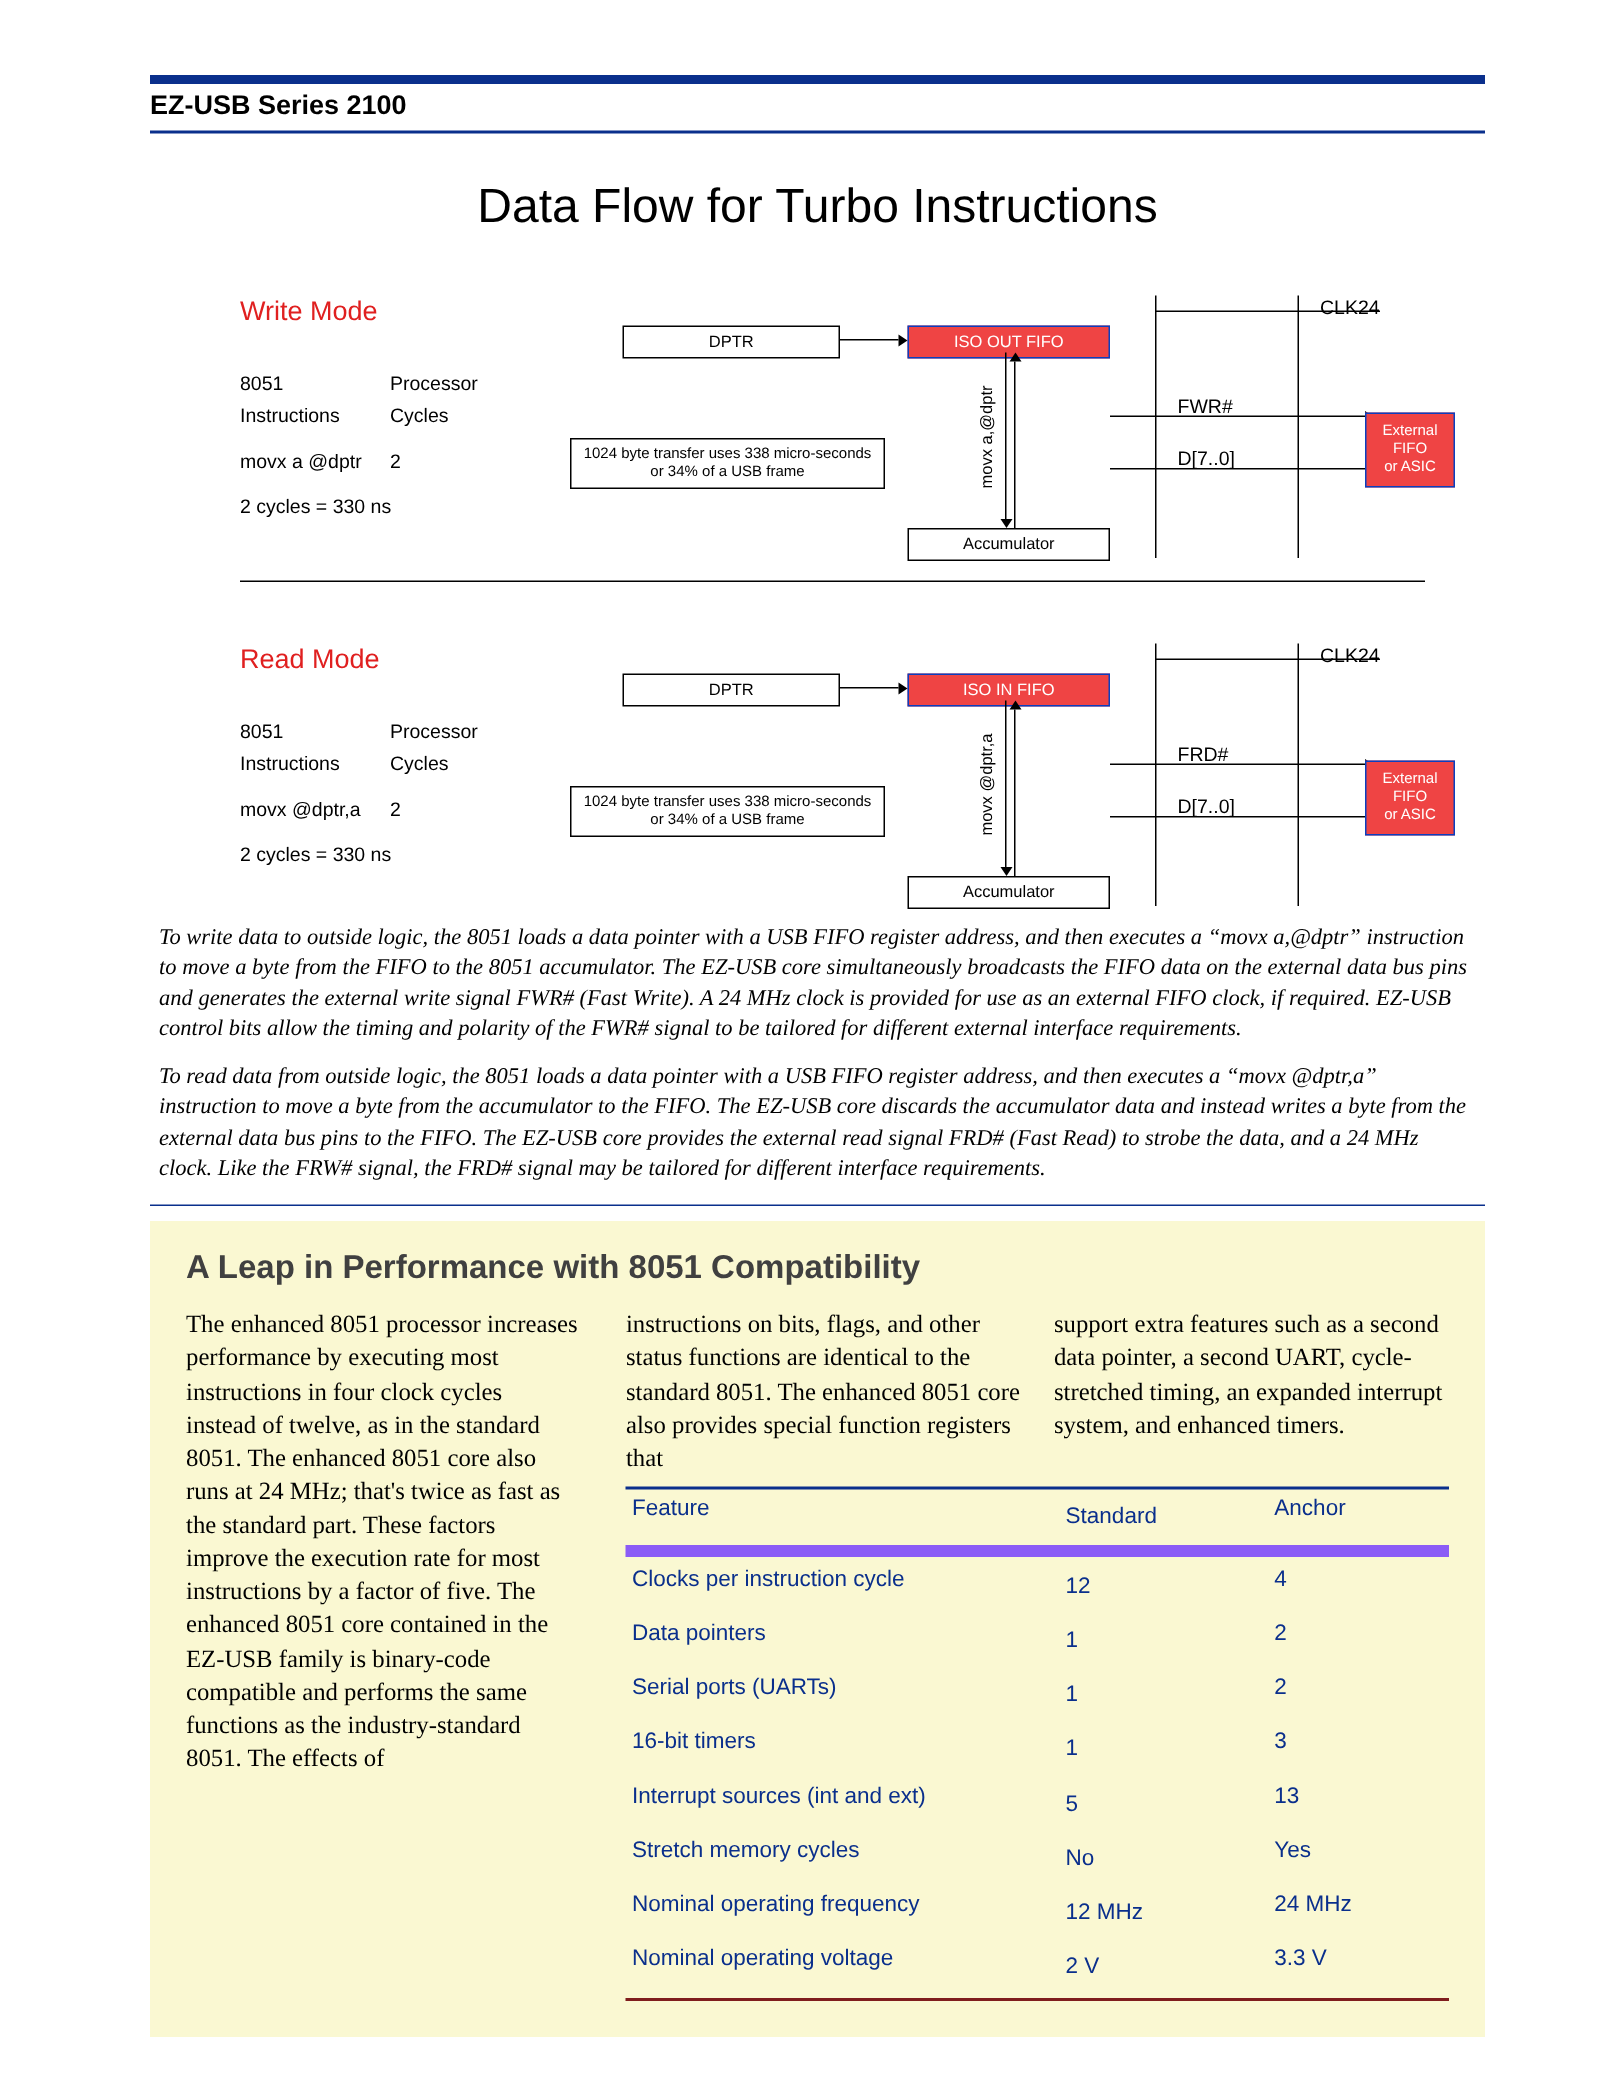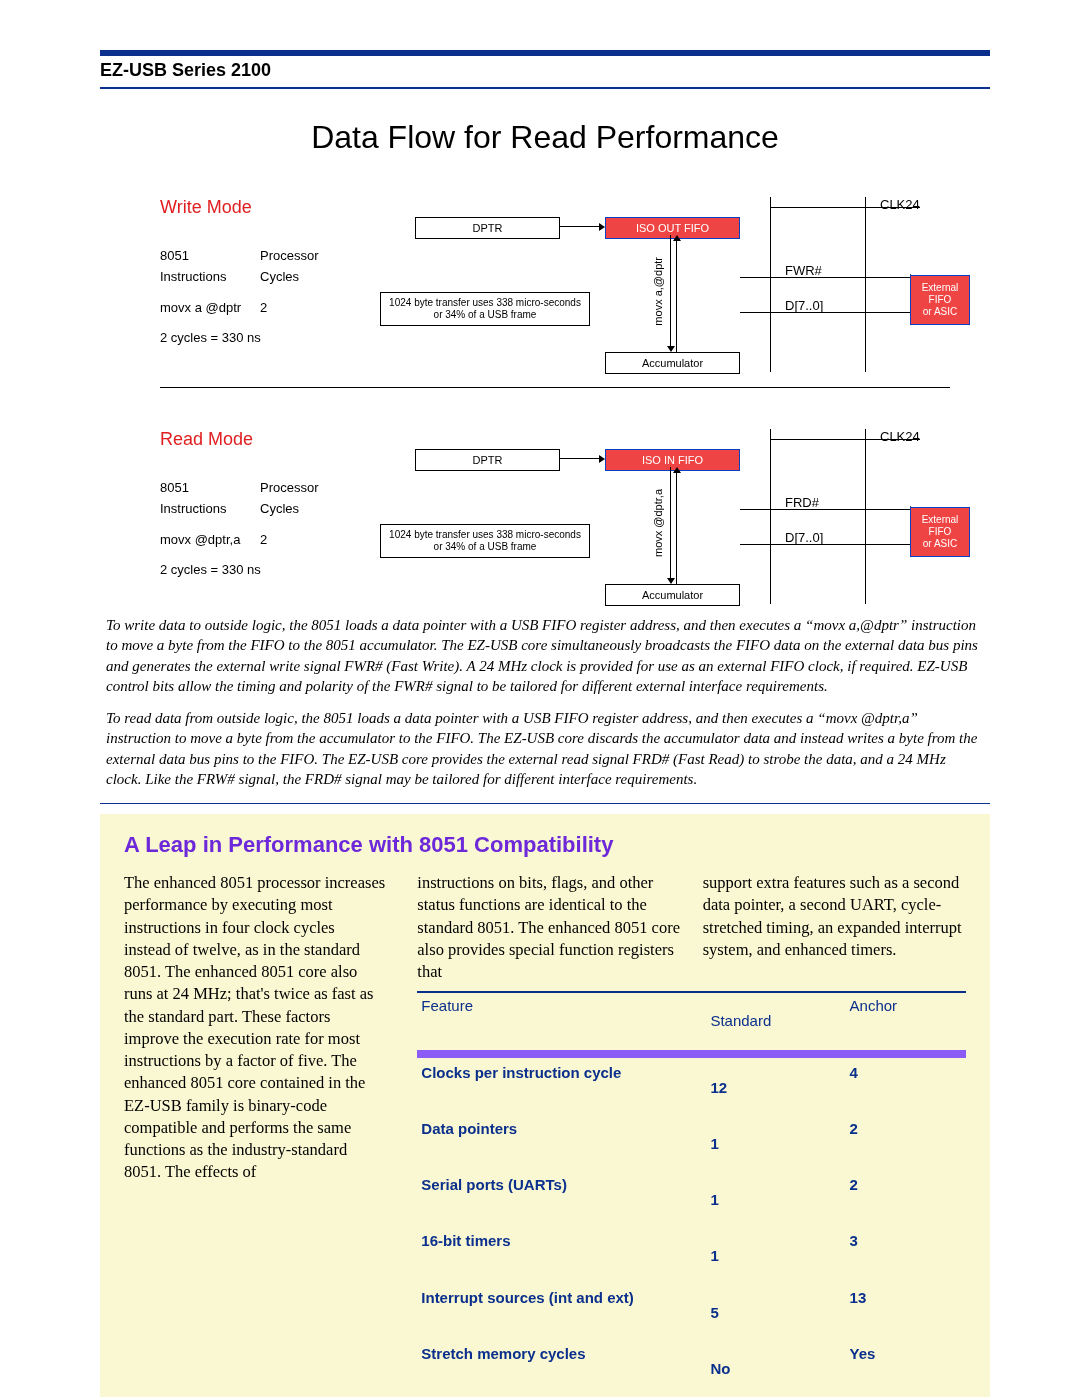--- a/index.html
+++ b/index.html
@@ -153,21 +153,21 @@
     margin: 6px 6px 12px 6px;
     font-family: "Times New Roman", serif;
   }
   .yellow-box {
     background: #faf8d2;
     padding: 18px 24px 24px 24px;
     margin-top: 4px;
   }
   .yellow-box h2 {
     font-family: Arial, Helvetica, sans-serif;
-    color: #6d28d9;
+    color: #404040;
     font-size: 22px;
     font-weight: bold;
     margin-bottom: 14px;
   }
   .three-col {
     display: flex;
     gap: 32px;
     font-family: "Times New Roman", serif;
     font-size: 16.5px;
     line-height: 1.35;
@@ -180,39 +180,39 @@
     border-top: 2px solid #0a2f8c;
     margin-top: 8px;
   }
   .ft-head {
     display:flex;
     border-bottom: 8px solid #8b5cf6;
     font-weight: normal;
   }
   .ft-row { display:flex; }
   .ft-c1{flex:1.5; padding:3px 4px;}
-  .ft-c2{flex:0.7; padding:18px 4px;}
+  .ft-c2{flex:0.7; padding:8px 4px;}
   .ft-c3{flex:0.6; padding:3px 4px;}
-  .ft-body { border-bottom: 2px solid #0ea5e9; padding:2px 0;font-weight:bold;}
+  .ft-body { border-bottom: 2px solid #7f1d1d; padding:2px 0;}
   .footer-strip {
     height: 120px;
     background: #e6eb44;
     width: 1080px;
     margin-top: 40px;
   }
 </style>
 </head>
 <body>
 
 <div class="page">
   <div class="header-bar"></div>
   <div class="series">EZ-USB Series 2100</div>
   <div class="divider"></div>
 
-  <h1 class="main-title">Data Flow for Read Performance</h1>
+  <h1 class="main-title">Data Flow for Turbo Instructions</h1>
 
   <div class="diagram-section">
     <div class="mode-row">
       <div class="mode-left">
         <div class="mode-title">Write Mode</div>
         <div class="instr-table">
           <div class="row2">
               <span class="c1">8051</span>
               <span>Processor</span>
             </div>

